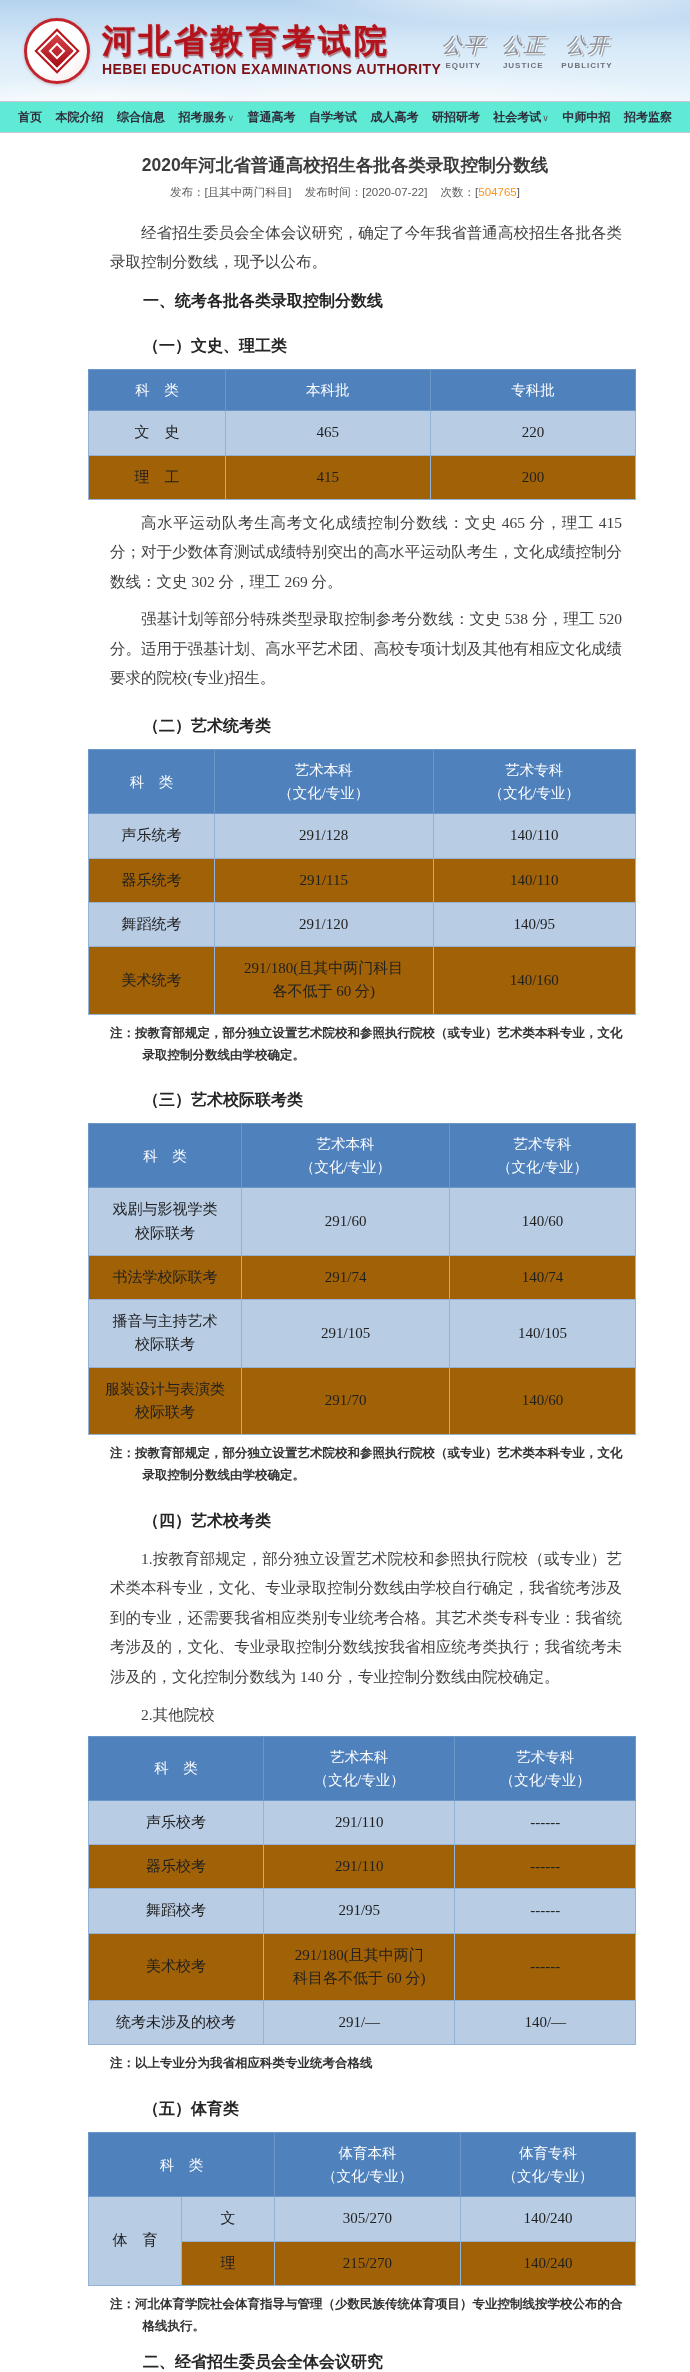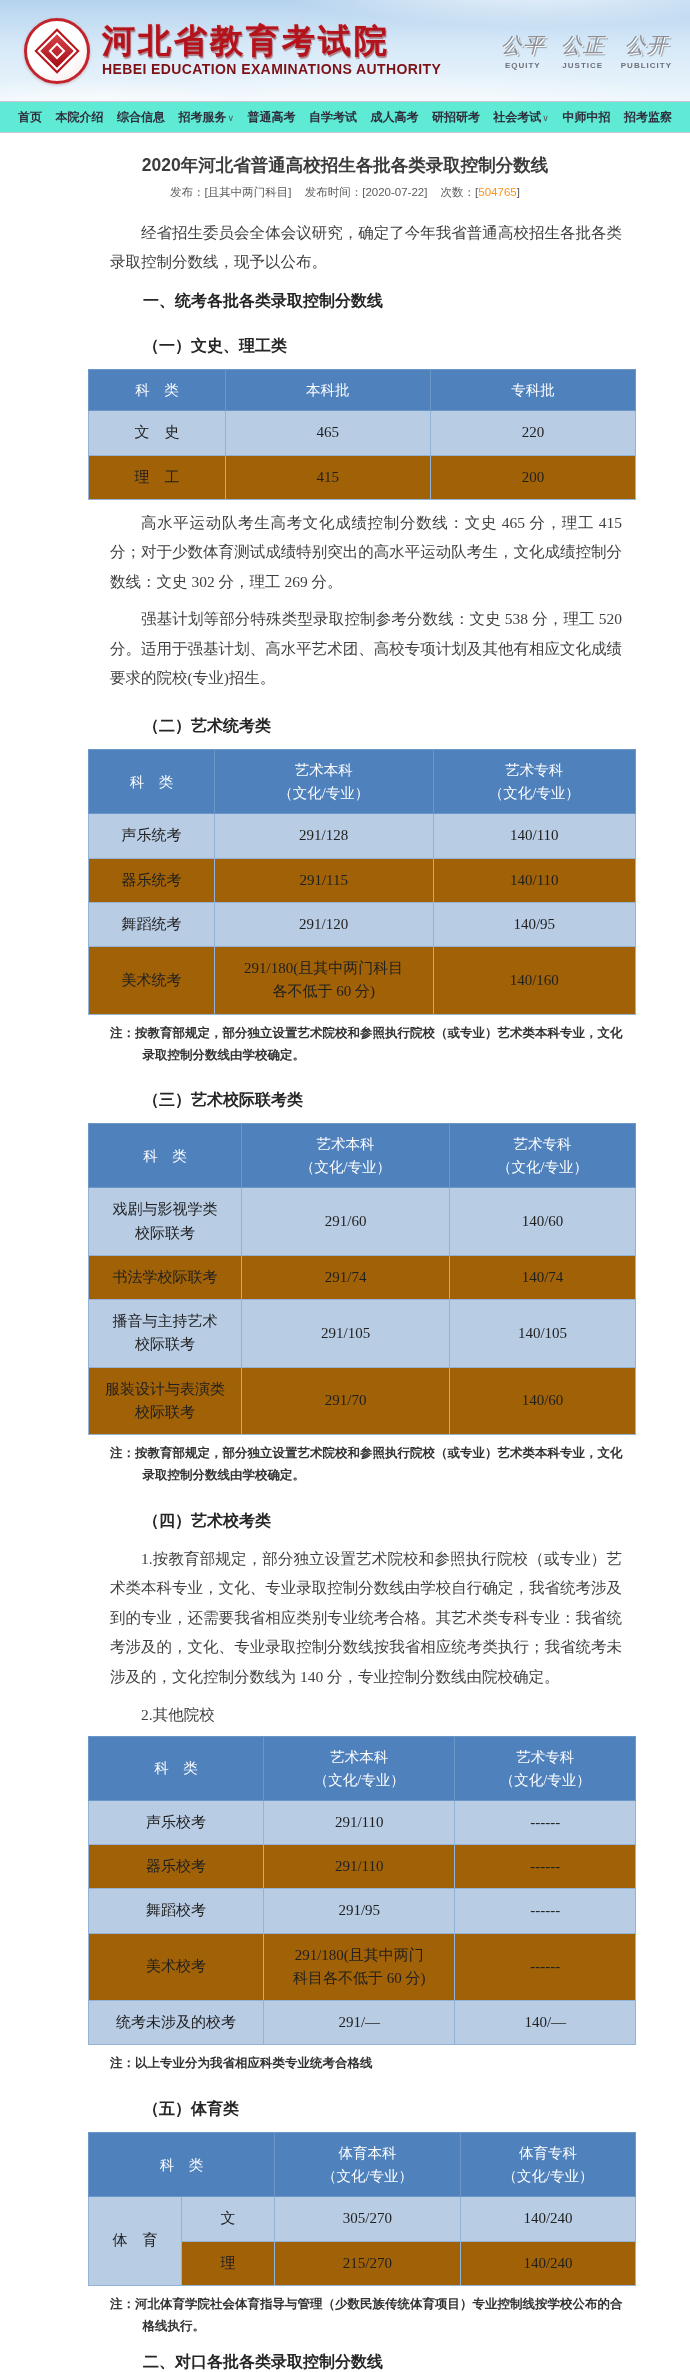--- a/index.html
+++ b/index.html
@@ -1,20 +1,20 @@
 <!DOCTYPE html>
 <html><head>
 <meta charset="utf-8">
 <style>
   html,body{margin:0;padding:0;}
   body{width:690px;min-height:2372px;background:#ffffff;font-family:"Liberation Sans",sans-serif;color:#333;}
   .page{width:690px;overflow:hidden;}
 
   
-  .banner{height:101px;box-sizing:border-box;display:flex;align-items:center;justify-content:space-between;
+  .banner{height:101px;box-sizing:border-box;display:flex;align-items:center;justify-content:flex-start;
     padding:0 14px 0 24px;
     background:
       radial-gradient(ellipse 260px 55px at 12% 115%, rgba(255,255,255,.95), rgba(255,255,255,0) 70%),
       radial-gradient(ellipse 380px 60px at 78% -15%, rgba(255,255,255,.85), rgba(255,255,255,0) 70%),
       radial-gradient(ellipse 500px 80px at 55% 125%, rgba(255,255,255,.9), rgba(255,255,255,0) 75%),
       linear-gradient(180deg,#b6d3ee 0%,#d6e9f8 45%,#edf6fc 100%);}
   .banner-left{display:flex;align-items:center;gap:12px;}
   .seal{width:60px;height:60px;border-radius:50%;border:3px solid #c3242c;background:radial-gradient(circle at 35% 30%,#ffffff 55%,#f6e2e2);
     display:flex;align-items:center;justify-content:center;box-shadow:0 1px 3px rgba(90,20,20,.25);flex:0 0 auto;}
   .seal-inner{width:24px;height:24px;background:linear-gradient(135deg,#d8434b,#a50e14);transform:rotate(45deg);
@@ -311,17 +311,17 @@
           </tr>
           <tr>
             <td>理</td>
             <td>215/270</td>
             <td>140/240</td>
           </tr>
         </tbody>
       </table>
       <p class="note">注：河北体育学院社会体育指导与管理（少数民族传统体育项目）专业控制线按学校公布的合格线执行。</p>
 
-      <h2 class="sec">二、对口各批各类录取控制分数线</h2>
+      <h2 class="sec">二、经省招生委员会全体会议研究</h2>
 
     </div>
   </main>
 </div>
 
 </body></html>

